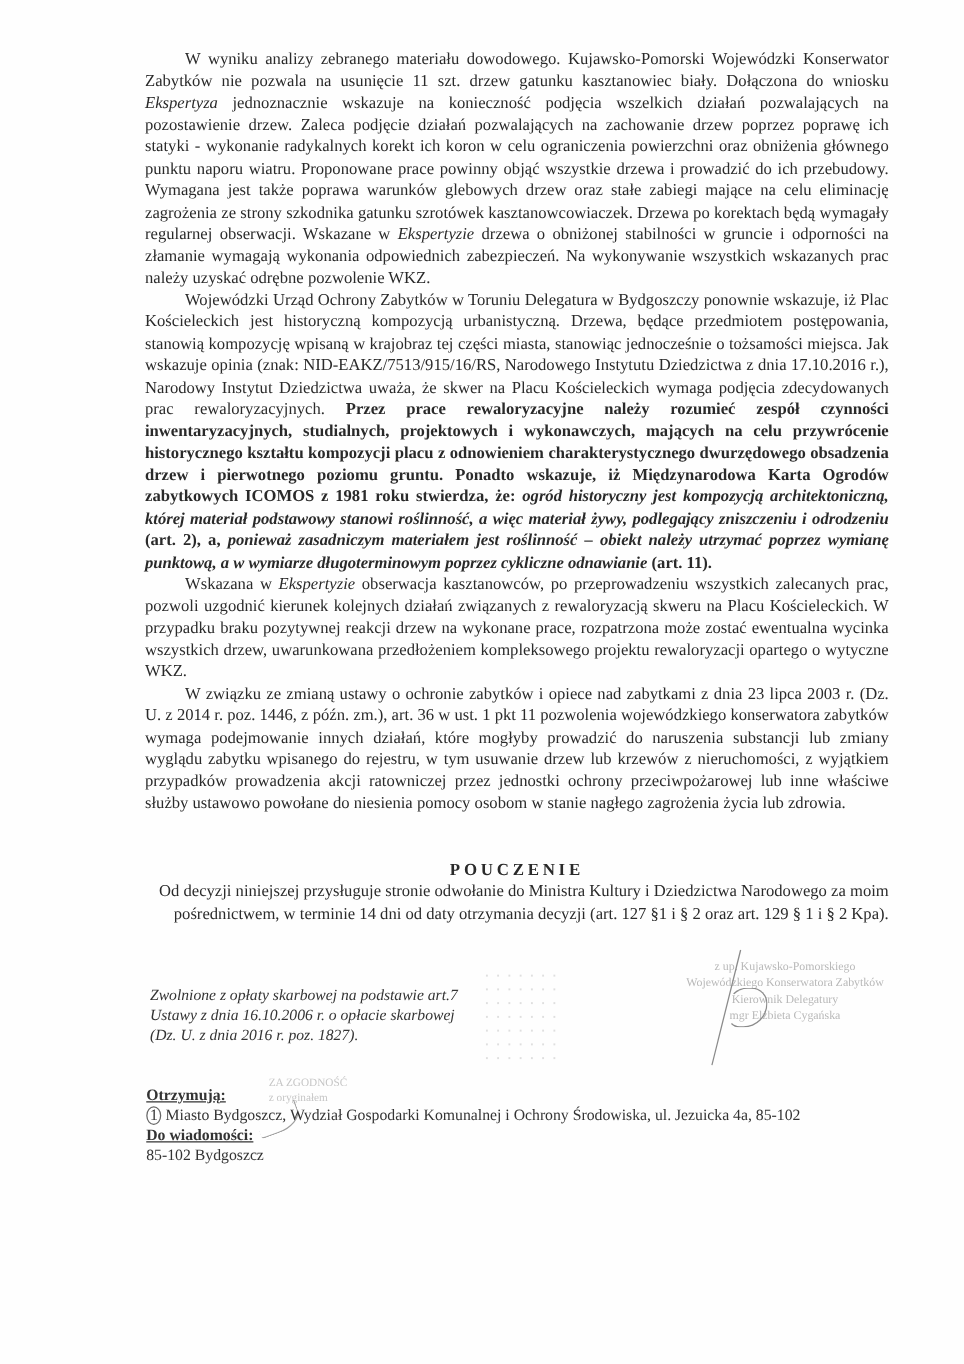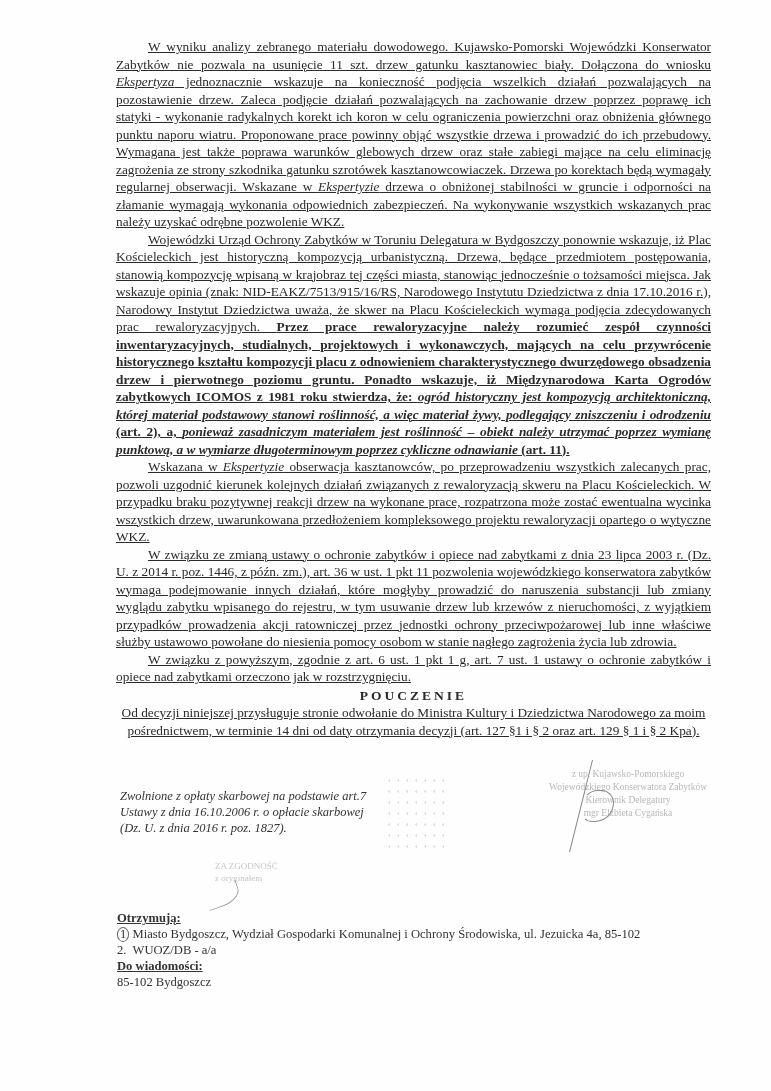--- a/index.html
+++ b/index.html
@@ -1,53 +1,52 @@
 <!DOCTYPE html>
 <html><head>
 <meta charset="utf-8">
 <style>
   html, body { margin: 0; padding: 0; background: #ffffff; }
   body { width: 771px; height: 1091px; position: relative; overflow: hidden;
          font-family: "Liberation Serif", serif; color: #2a2a2a; }
   .page { position: absolute; left: 0; top: 0; width: 771px; height: 1091px; background: #fefefe; }
   .body-text { position: absolute; left: 116px; width: 595px; font-size: 13.3px; line-height: 17.5px; text-align: justify; }
-  .body-text p { margin: 0; text-indent: 32px; text-decoration: underline; }
+  .body-text p { margin: 0; text-indent: 32px; }
   .b { font-weight: bold; }
   .i { font-style: italic; }
   .bi { font-weight: bold; font-style: italic; }
   #main-text { top: 38px; }
   .heading { position: absolute; top: 688px; left: 116px; width: 595px; text-align: center;
              font-weight: bold; letter-spacing: 3px; font-size: 13.5px; }
-  #pouczenie-text { top: 704px; text-align: center; }
+  #pouczenie-text { top: 704px; text-align: right; }
   #pouczenie-text p { text-indent: 0; }
   .fee-note { position: absolute; left: 120px; top: 788px; font-style: italic; font-size: 12.5px; line-height: 16px; color: #333; }
   .stamp { position: absolute; left: 538px; top: 768px; width: 180px; text-align: center; font-size: 9.5px; line-height: 13px; color: #b8b8b8; }
   .stamp .name { }
   .sig-line { position: absolute; left: 592px; top: 760px; width: 1px; height: 95px; background: #8a8a8a; transform: rotate(14deg); transform-origin: top; }
   .sig-scribble { position: absolute; left: 582px; top: 790px; width: 30px; height: 30px; border: 1.3px solid #8a8a8a; border-radius: 50% 40% 60% 30%; border-left-color: transparent; }
   .faint-stamp { position: absolute; left: 215px; top: 860px; font-size: 9px; color: #c6c6c6; line-height: 12px; }
   .faint-sig { position: absolute; left: 205px; top: 885px; width: 34px; height: 20px; border-bottom: 1.2px solid #a0a0a0; border-right: 1.2px solid #a0a0a0; border-radius: 0 0 60% 10%; transform: rotate(-20deg); }
   .dots { position: absolute; width: 60px; height: 80px; left: 385px; top: 775px;
           background-image: radial-gradient(#d2d2d2 1px, transparent 1px); background-size: 9px 11px; opacity: .7; }
-  .recipients { position: absolute; left: 117px; top: 910px; width: 600px; font-size: 12.6px; line-height: 16px; color: #333; }
+  .recipients { position: absolute; left: 117px; top: 868px; width: 600px; font-size: 12.6px; line-height: 16px; color: #333; }
   .recipients .hdr { text-decoration: underline; font-weight: bold; }
   .recipients .row { white-space: nowrap; }
   .circled { display: inline-block; border: 1px solid #666; border-radius: 50%; padding: 0 2px; line-height: 13px; }
 </style>
 </head>
 <body>
 
 <div class="page">
 
   <div class="body-text" id="main-text">
       <p><span>W wyniku analizy zebranego materiału dowodowego. Kujawsko-Pomorski Wojewódzki Konserwator Zabytków nie pozwala na usunięcie 11 szt. drzew gatunku kasztanowiec biały. Dołączona do wniosku </span><span class="i">Ekspertyza</span><span> jednoznacznie wskazuje na konieczność podjęcia wszelkich działań pozwalających na pozostawienie drzew. Zaleca podjęcie działań pozwalających na zachowanie drzew poprzez poprawę ich statyki - wykonanie radykalnych korekt ich koron w celu ograniczenia powierzchni oraz obniżenia głównego punktu naporu wiatru. Proponowane prace powinny objąć wszystkie drzewa i prowadzić do ich przebudowy. Wymagana jest także poprawa warunków glebowych drzew oraz stałe zabiegi mające na celu eliminację zagrożenia ze strony szkodnika gatunku szrotówek kasztanowcowiaczek. Drzewa po korektach będą wymagały regularnej obserwacji. Wskazane w </span><span class="i">Ekspertyzie</span><span> drzewa o obniżonej stabilności w gruncie i odporności na złamanie wymagają wykonania odpowiednich zabezpieczeń. Na wykonywanie wszystkich wskazanych prac należy uzyskać odrębne pozwolenie WKZ.</span></p>
       <p><span>Wojewódzki Urząd Ochrony Zabytków w Toruniu Delegatura w Bydgoszczy ponownie wskazuje, iż Plac Kościeleckich jest historyczną kompozycją urbanistyczną. Drzewa, będące przedmiotem postępowania, stanowią kompozycję wpisaną w krajobraz tej części miasta, stanowiąc jednocześnie o tożsamości miejsca. Jak wskazuje opinia (znak: NID-EAKZ/7513/915/16/RS, Narodowego Instytutu Dziedzictwa z dnia 17.10.2016 r.), Narodowy Instytut Dziedzictwa uważa, że skwer na Placu Kościeleckich wymaga podjęcia zdecydowanych prac rewaloryzacyjnych. </span><span class="b">Przez prace rewaloryzacyjne należy rozumieć zespół czynności inwentaryzacyjnych, studialnych, projektowych i wykonawczych, mających na celu przywrócenie historycznego kształtu kompozycji placu z odnowieniem charakterystycznego dwurzędowego obsadzenia drzew i pierwotnego poziomu gruntu. Ponadto wskazuje, iż Międzynarodowa Karta Ogrodów zabytkowych ICOMOS z 1981 roku stwierdza, że: </span><span class="bi">ogród historyczny jest kompozycją architektoniczną, której materiał podstawowy stanowi roślinność, a więc materiał żywy, podlegający zniszczeniu i odrodzeniu</span><span class="b"> (art. 2), a, </span><span class="bi">ponieważ zasadniczym materiałem jest roślinność – obiekt należy utrzymać poprzez wymianę punktową, a w wymiarze długoterminowym poprzez cykliczne odnawianie</span><span class="b"> (art. 11).</span></p>
       <p><span>Wskazana w </span><span class="i">Ekspertyzie</span><span> obserwacja kasztanowców, po przeprowadzeniu wszystkich zalecanych prac, pozwoli uzgodnić kierunek kolejnych działań związanych z rewaloryzacją skweru na Placu Kościeleckich. W przypadku braku pozytywnej reakcji drzew na wykonane prace, rozpatrzona może zostać ewentualna wycinka wszystkich drzew, uwarunkowana przedłożeniem kompleksowego projektu rewaloryzacji opartego o wytyczne WKZ.</span></p>
       <p><span>W związku ze zmianą ustawy o ochronie zabytków i opiece nad zabytkami z dnia 23 lipca 2003 r. (Dz. U. z 2014 r. poz. 1446, z późn. zm.), art. 36 w ust. 1 pkt 11 pozwolenia wojewódzkiego konserwatora zabytków wymaga podejmowanie innych działań, które mogłyby prowadzić do naruszenia substancji lub zmiany wyglądu zabytku wpisanego do rejestru, w tym usuwanie drzew lub krzewów z nieruchomości, z wyjątkiem przypadków prowadzenia akcji ratowniczej przez jednostki ochrony przeciwpożarowej lub inne właściwe służby ustawowo powołane do niesienia pomocy osobom w stanie nagłego zagrożenia życia lub zdrowia.</span></p>
-      <p><span>W związku z powyższym, zgodnie z art. 6 ust. 1 pkt 1 g, art. 7 ust. 1 ustawy o ochronie zabytków i opiece nad zabytkami orzeczono jak w rozstrzygnięciu.</span></p>
     </div>
 
   <div class="heading">POUCZENIE</div>
   <div class="body-text" id="pouczenie-text">
     <p>Od decyzji niniejszej przysługuje stronie odwołanie do Ministra Kultury i Dziedzictwa Narodowego za moim pośrednictwem, w terminie 14 dni od daty otrzymania decyzji (art. 127 §1 i § 2 oraz art. 129 § 1 i § 2 Kpa).</p>
   </div>
 
   <div class="fee-note">
     <div>Zwolnione z opłaty skarbowej na podstawie art.7</div>
     <div>Ustawy z dnia 16.10.2006 r. o opłacie skarbowej</div>
@@ -70,20 +69,16 @@
     <div>z oryginałem</div>
   </div>
   <div class="faint-sig"></div>
 
   <div class="recipients">
     <div class="hdr">Otrzymują:</div>
     <div class="row">
       <span class="circled">1</span>
       <span>Miasto Bydgoszcz, Wydział Gospodarki Komunalnej i Ochrony Środowiska, ul. Jezuicka 4a, 85-102</span>
     </div>
-    <div class="row">
-      <span>2.</span>&nbsp;
-      <span>WUOZ/DB - a/a</span>
-    </div>
     <div class="hdr">Do wiadomości:</div>
     <div>85-102 Bydgoszcz</div>
   </div>
 </div>
 
 </body></html>

